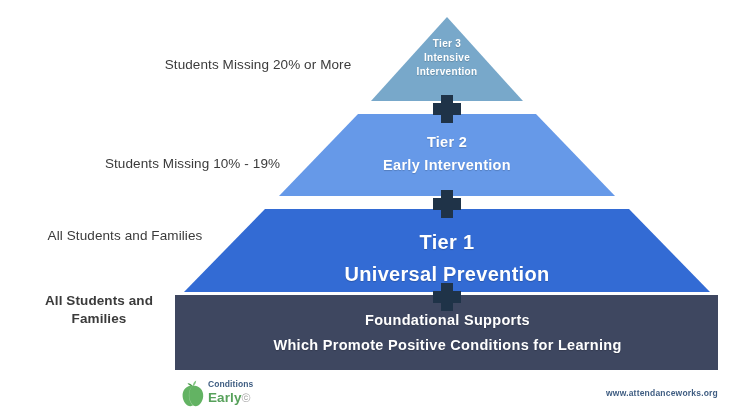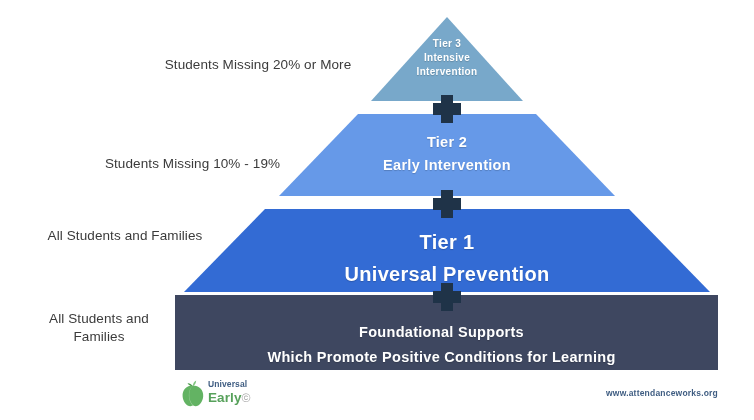--- a/index.html
+++ b/index.html
@@ -30,21 +30,21 @@
     font-size: 13.5px;
     color: #3b3b3b;
     text-align: center;
     line-height: 1.35;
     white-space: pre-line;
     letter-spacing: 0.1px;
   }
   #label-tier3 { left: 118px;  top: 56px;  width: 280px; }
   #label-tier2 { left: 70px;   top: 155px; width: 245px; }
   #label-tier1 { left: 10px;   top: 227px; width: 230px; }
-  #label-found { left: 14px;   top: 310px; width: 170px; }
+  #label-found { left: 14px;   top: 292px; width: 170px; font-weight: bold; }
 
   
   #pyramid {
     position: absolute;
     left: 0; top: 0;
     width: 754px;
     height: 420px;
   }
 
   
@@ -64,22 +64,22 @@
   }
   #text-tier2 {
     left: 327px; top: 131px; width: 240px;
     font-size: 14.5px; line-height: 1.62; letter-spacing: 0.3px;
   }
   #text-tier1 {
     left: 317px; top: 226px; width: 260px;
     font-size: 20px; line-height: 1.62; letter-spacing: 0.3px;
   }
   #text-found {
-    left: 199px; top: 308px; width: 485px;
-    font-size: 14.5px; line-height: 1.70; letter-spacing: 0.3px; margin-top: 12px;
+    left: 205px; top: 308px; width: 485px;
+    font-size: 14.5px; line-height: 1.70; letter-spacing: 0.3px;
   }
 
   
   #logo {
     position: absolute;
     left: 180px;
     top: 379px;
     width: 140px;
     height: 30px;
   }
@@ -181,21 +181,21 @@
     <svg id="logo-apple" viewBox="0 0 25 27" xmlns="http://www.w3.org/2000/svg">
       <path d="M12.6 5.5 C6.5 5.5 2.2 10 2.6 16.2 C2.9 21.3 6.6 26.2 10.4 26.2
                C11.8 26.2 12.3 25.6 12.9 25.6 C13.6 25.6 14.1 26.2 15.6 26.2
                C19.3 26.2 22.9 21.4 23.2 16.2 C23.6 10 19.2 5.5 12.6 5.5 Z" fill="#63b363"></path>
       <path d="M12.7 5.6 C10.2 8.4 8.8 12.4 9.4 17.2 C9.9 21.1 11.9 24.4 14.2 26.0
                C11.6 25.2 9.5 21.6 9.0 17.4 C8.4 12.2 10.0 8.0 12.7 5.6 Z" fill="#a8d6a8" opacity="0.75"></path>
       <path d="M12.9 5.9 C12.9 3.4 14.0 1.4 16.2 0.4 C16.0 2.8 15.0 4.8 13.3 5.9 Z" fill="#7fc47f"></path>
       <path d="M12.4 6.0 C11.3 4.2 9.6 3.2 7.6 3.4 C8.6 5.0 10.3 5.9 12.4 6.0 Z" fill="#4d9c4d"></path>
     </svg>
     <div id="logo-words">
-      <div class="logo-line1">Universal</div>
+      <div class="logo-line1">Conditions</div>
       <div class="logo-line2">
         <span>Early</span><span class="logo-reg">ⓒ</span>
       </div>
     </div>
   </div>
 
   <div id="site-url">www.attendanceworks.org</div>
 
 </div>
 

